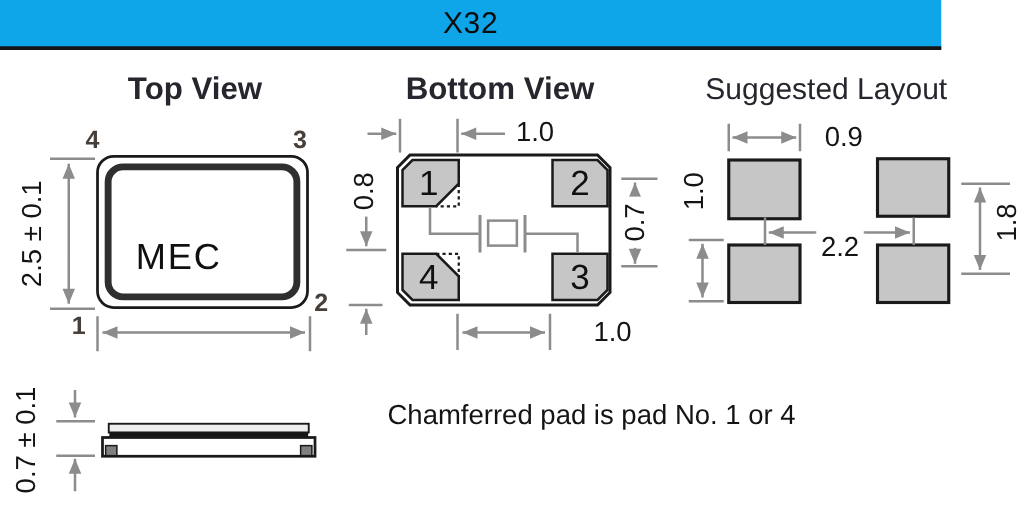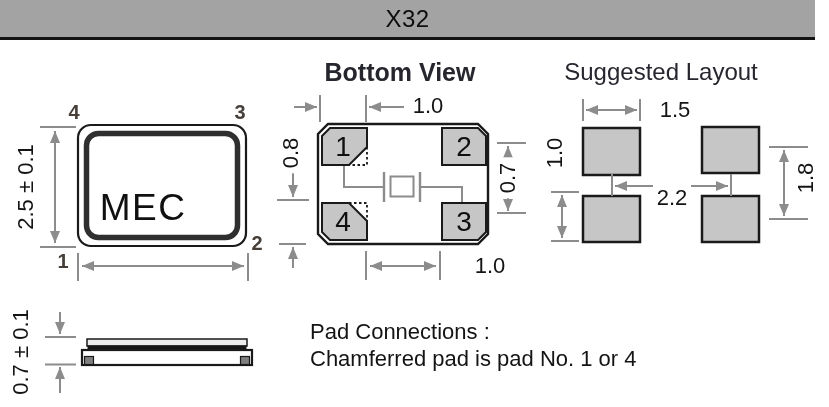--- a/index.html
+++ b/index.html
@@ -1,35 +1,35 @@
 <!DOCTYPE html>
 <html><head>
 <meta charset="utf-8">
 <style>
   html,body{margin:0;padding:0;background:#fff;}
   .stage{
     position:relative;width:829px;height:407px;background:#ffffff;
     font-family:"Liberation Sans", sans-serif;overflow:hidden;color:#161616;
   }
   .header{
-    position:absolute;left:0;top:0;width:815px;height:40px;
-    background:#a3a3a3;border-bottom:3px solid #141414;box-sizing:border-box;
+    position:absolute;left:0;top:0;width:753px;height:40px;
+    background:#0ea5e9;border-bottom:3px solid #141414;box-sizing:border-box;
     display:flex;align-items:center;justify-content:center;
   }
   .header-title{font-size:24px;color:#0d0d0d;letter-spacing:0.5px;}
   svg.art{position:absolute;left:0;top:0;}
   .lbl{position:absolute;white-space:nowrap;transform:translate(-50%,-50%);line-height:1;}
   .rot{transform:translate(-50%,-50%) rotate(-90deg);}
   .dim{font-size:22px;color:#141414;}
   .whitebg{background:#ffffff;padding:0 5px;}
   .title-b{font-size:25px;font-weight:bold;color:#26262e;}
   .title-r{font-size:24px;color:#26262e;}
   .pin{font-size:20px;font-weight:bold;color:#463f3a;}
   .padnum{font-size:28px;color:#101010;}
-  .mec{font-size:37px;letter-spacing:1.5px;color:#101010;}
+  .mec{font-size:29px;letter-spacing:1.5px;color:#101010;}
   .notes{position:absolute;left:310px;top:318px;font-size:22px;line-height:27px;color:#141414;}
 </style>
 </head>
 <body>
 
 <div class="stage">
 
   <div class="header">
     <span class="header-title">X32</span>
   </div>
@@ -91,20 +91,21 @@
       <rect x="87.5" y="345.5" width="159" height="4.5" fill="#161616"></rect>
       <rect x="82" y="350" width="170" height="15" fill="#ffffff" stroke="#1a1a1a" stroke-width="2.2"></rect>
       <rect x="84.5" y="356.5" width="9" height="8" fill="#808080" stroke="#1a1a1a" stroke-width="1.2"></rect>
       <rect x="240.5" y="356.5" width="9" height="8" fill="#808080" stroke="#1a1a1a" stroke-width="1.2"></rect>
       <path d="M45,337 H76 M45,364.5 H76" stroke="#8c8c8c" stroke-width="2" fill="none"></path>
       <line x1="60" y1="312" x2="60" y2="334" stroke="#8c8c8c" stroke-width="2" marker-end="url(#arr)"></line>
       <line x1="60" y1="393" x2="60" y2="367" stroke="#8c8c8c" stroke-width="2" marker-end="url(#arr)"></line>
     </g>
   </svg>
 
+  <div class="lbl title-b" style="left:156px;top:72px">Top View</div>
   <div class="lbl title-r" style="left:661px;top:72px">Suggested Layout</div>
   <div class="lbl title-b" style="left:400px;top:72px">Bottom View</div>
 
   <div class="lbl mec" style="left:143px;top:207px">MEC</div>
 
   <div class="lbl pin" style="left:74px;top:112px">4</div>
   <div class="lbl pin" style="left:240px;top:112px">3</div>
   <div class="lbl pin" style="left:63px;top:261px">1</div>
   <div class="lbl pin" style="left:257px;top:243px">2</div>
 
@@ -113,25 +114,24 @@
   <div class="lbl padnum" style="left:343px;top:147px">1</div>
   <div class="lbl padnum" style="left:464px;top:147px">2</div>
   <div class="lbl padnum" style="left:343px;top:222px">4</div>
   <div class="lbl padnum" style="left:464px;top:222px">3</div>
 
   <div class="lbl dim" style="left:428px;top:106px">1.0</div>
   <div class="lbl rot dim whitebg" style="left:291px;top:153px">0.8</div>
   <div class="lbl rot dim whitebg" style="left:508px;top:178px">0.7</div>
   <div class="lbl dim" style="left:490px;top:266px">1.0</div>
 
-  <div class="lbl dim" style="left:675px;top:110px">1.5</div>
+  <div class="lbl dim" style="left:675px;top:110px">0.9</div>
   <div class="lbl rot dim" style="left:555px;top:153px">1.0</div>
   <div class="lbl dim whitebg" style="left:672px;top:198px">2.2</div>
   <div class="lbl rot dim" style="left:806px;top:178px">1.8</div>
 
   <div class="lbl rot dim" style="left:21px;top:352px">0.7 ± 0.1</div>
 
   <div class="notes">
-    <div>Pad Connections :</div>
     <div>Chamferred pad is pad No. 1 or 4</div>
   </div>
 
 </div>
 
 </body></html>

